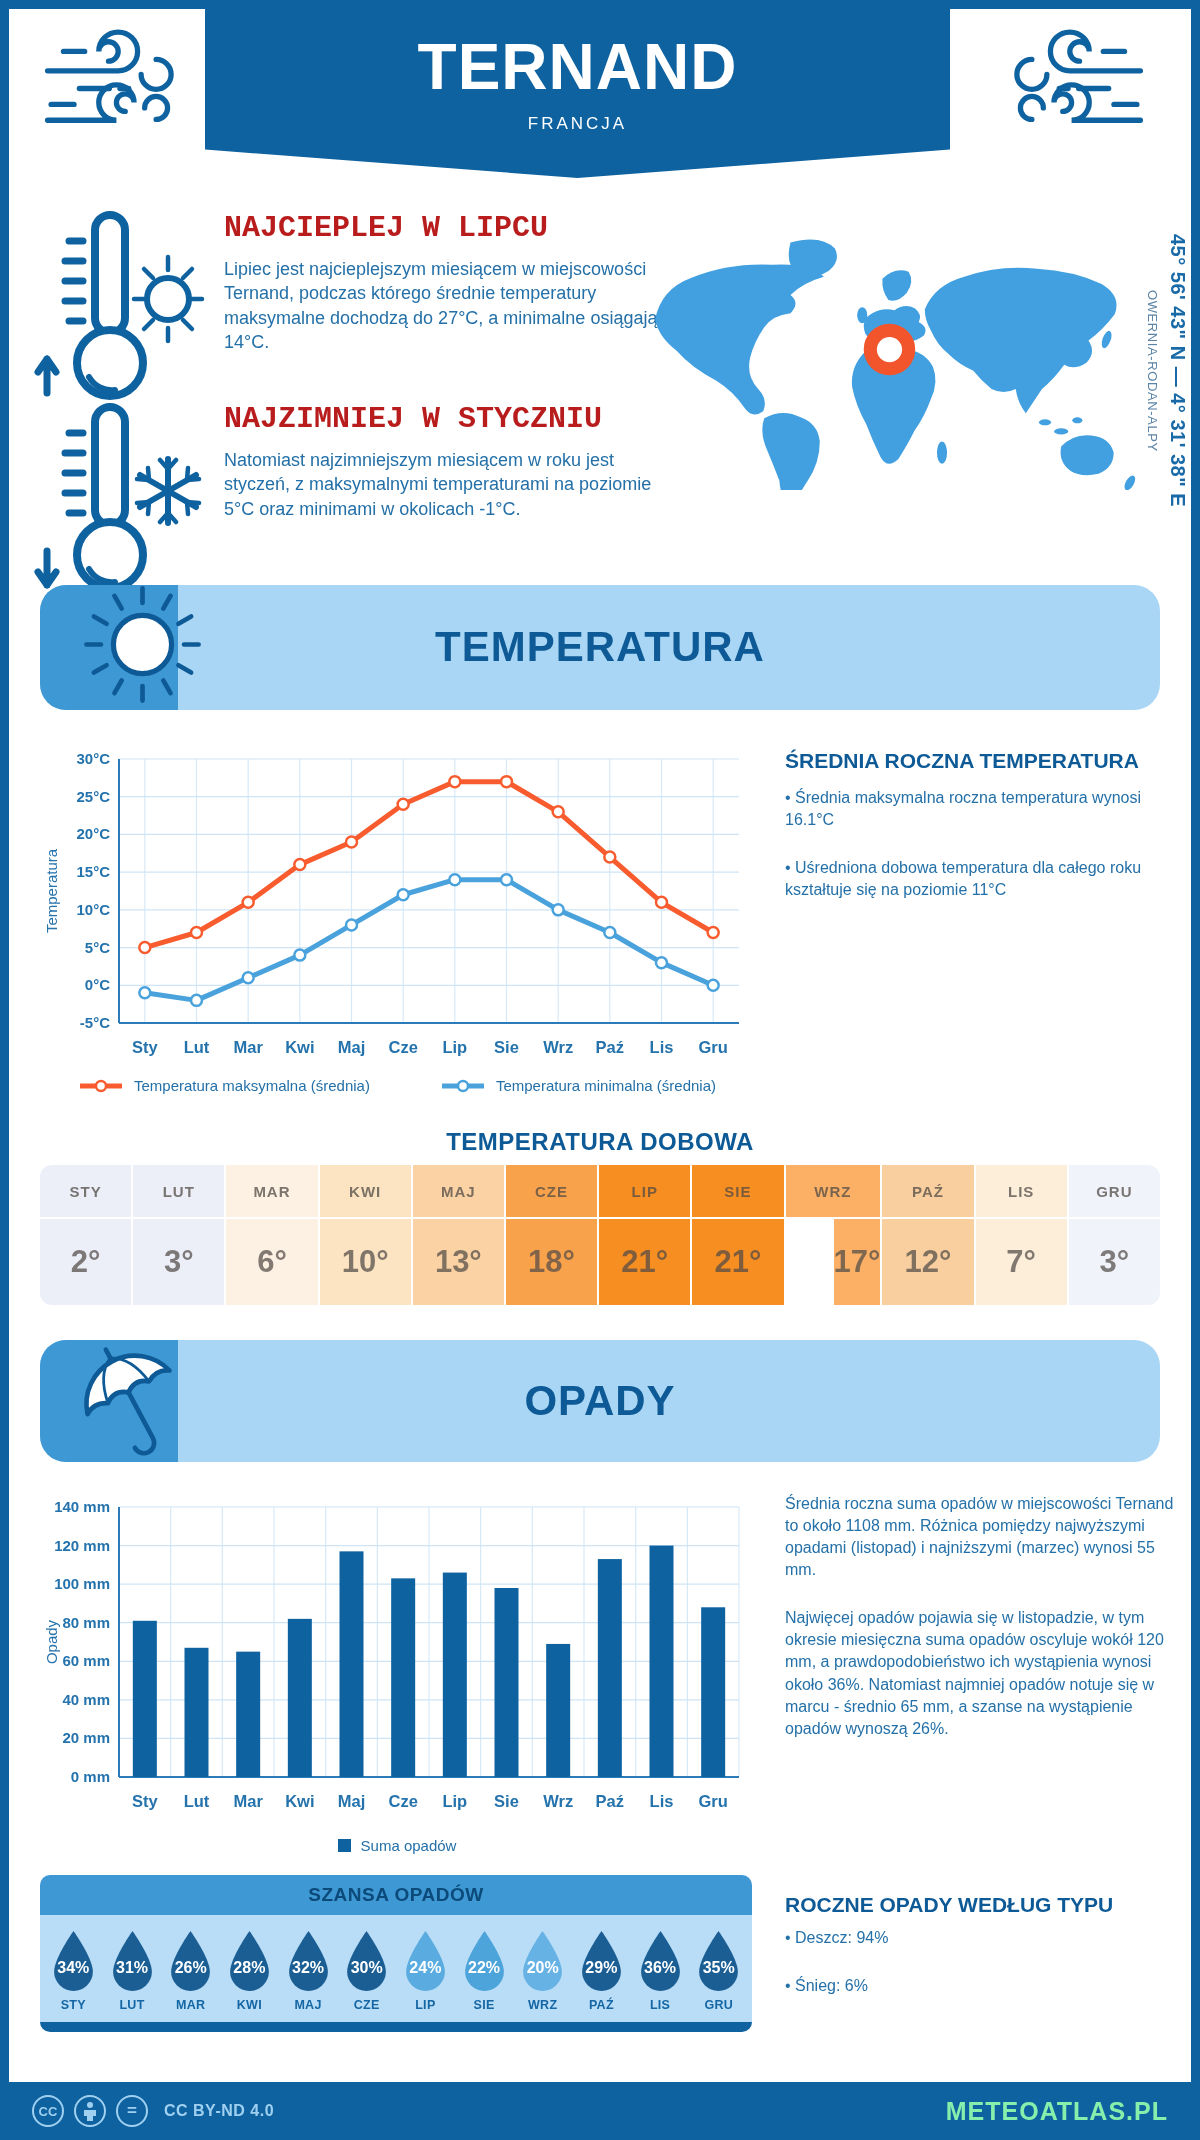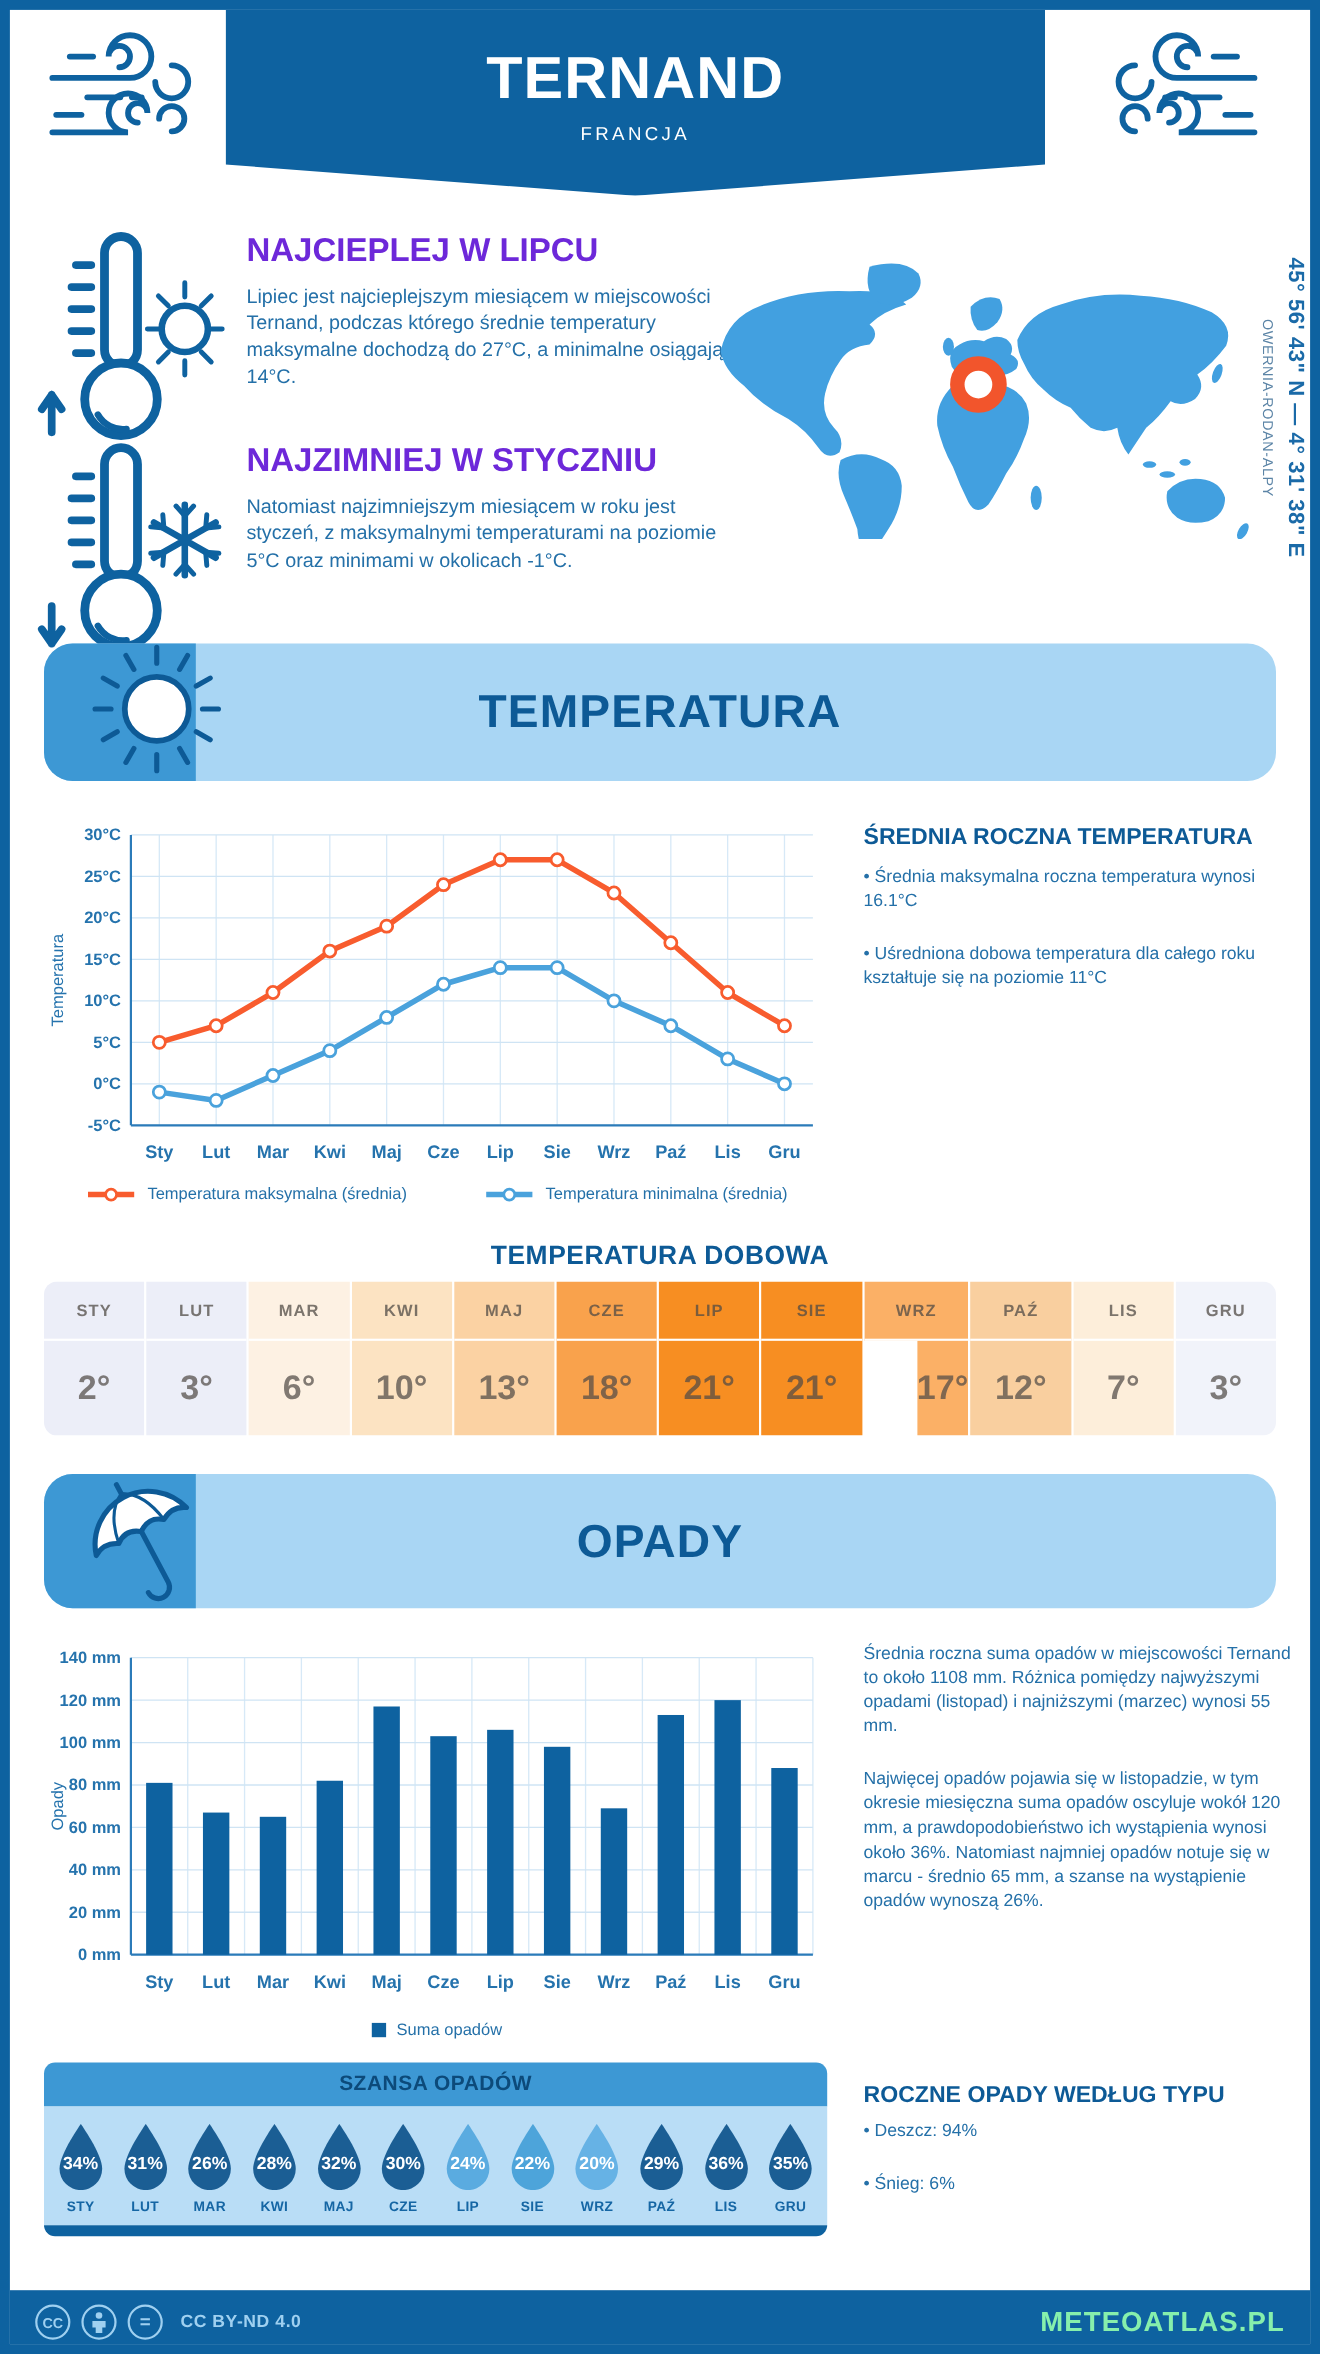--- a/index.html
+++ b/index.html
@@ -1,23 +1,23 @@
 <!DOCTYPE html>
 <html lang="pl"><head>
 <meta charset="utf-8">
 <style>
   html,body{margin:0;padding:0;background:#fff;}
   #page{position:relative;width:1200px;height:2140px;margin:0 auto;background:#fff;
         border:9px solid #0e62a0;box-sizing:border-box;overflow:hidden;
         font-family:"Liberation Sans","DejaVu Sans",sans-serif;}
   .abs{position:absolute;}
   .banner{background:#0e62a0;clip-path:polygon(0 0,100% 0,100% 84%,50% 100%,0 84%);z-index:3;}
-  .banner-title{margin-top:40px;text-align:center;color:#fff;font-size:54px;font-weight:bold;letter-spacing:1px;}
+  .banner-title{margin-top:30px;text-align:center;color:#fff;font-size:64px;font-weight:bold;letter-spacing:1px;}
   .banner-sub{margin-top:10px;text-align:center;color:#fff;font-size:17px;letter-spacing:3px;}
-  .h-title{font-size:30px;font-weight:bold;color:#6d28d9;}
+  .h-title{font-size:30px;font-weight:bold;color:#b91c1c;font-family:Liberation Mono, monospace;}
   .h-text{font-size:18px;color:#2470a8;line-height:1.36;}
   .band{background:#a9d6f4;border-radius:26px;}
   .band-left{position:absolute;left:0;top:0;width:138px;height:100%;background:#3d98d4;border-radius:26px 0 0 26px;}
   .band-title{position:absolute;left:0;right:0;text-align:center;font-size:42px;font-weight:bold;color:#0d5a96;letter-spacing:1px;}
   .side-title{font-size:21px;font-weight:bold;color:#0d5a96;}
   .side-text p{margin:0 0 26px 0;font-size:16px;color:#2470a8;line-height:1.38;}
   .center-title{left:0;width:100%;text-align:center;font-size:24px;font-weight:bold;color:#0d5a96;letter-spacing:.5px;}
   .coordbox{writing-mode:vertical-rl;text-align:center;height:300px;}
   .coords-big{font-size:20px;font-weight:bold;color:#1a6aa8;letter-spacing:.5px;}
   .coords-small{font-size:13px;color:#5b84a6;letter-spacing:.6px;margin:0 6px 0 0;}

